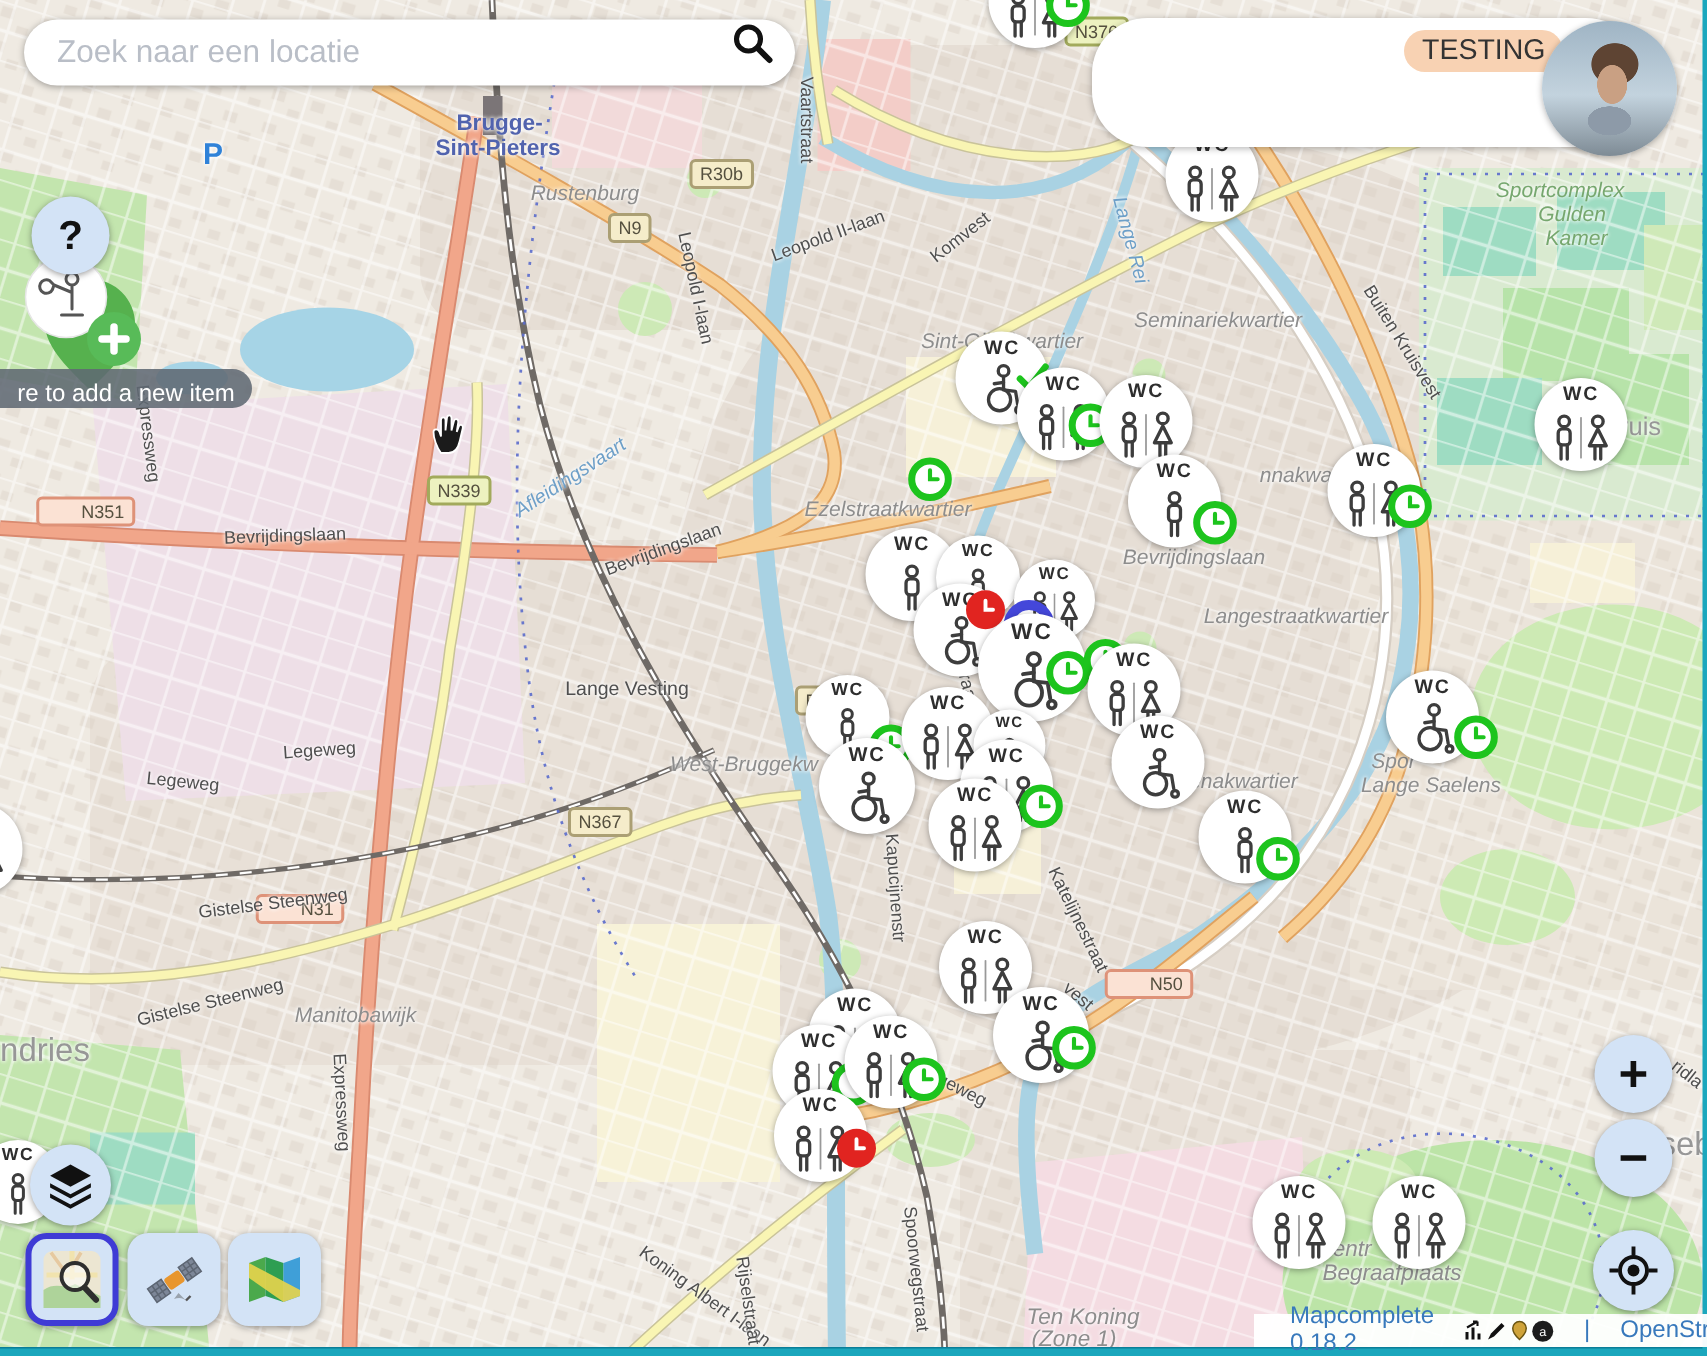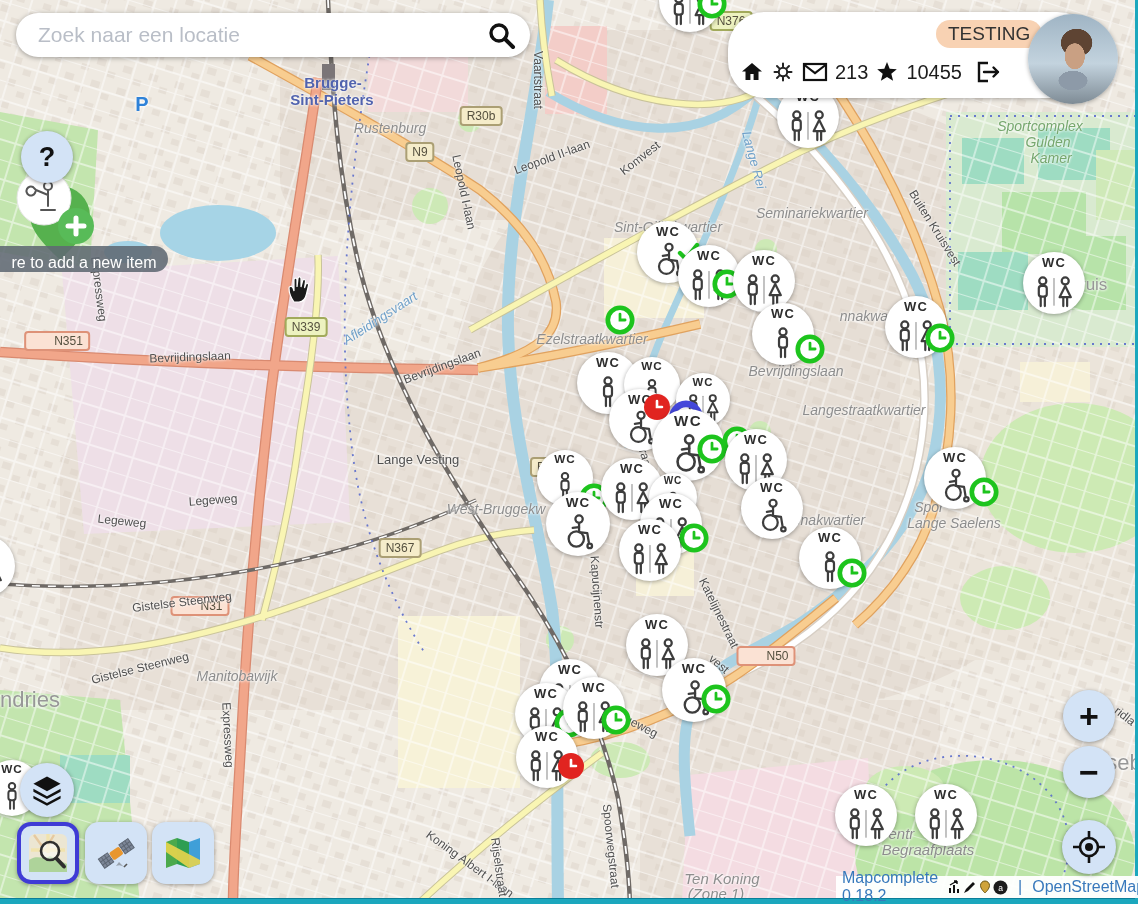--- a/index.html
+++ b/index.html
@@ -16,21 +16,21 @@
   .lbl.city{color:#5163ae;font-weight:bold;font-size:15px;}
   .lbl.parking{color:#2f82d8;font-weight:bold;font-size:20px;}
   .rb{position:absolute;font-size:12px;line-height:1;padding:2px 5px;border-radius:4px;border:2px solid;color:#55503f;background:#f5eccd;white-space:nowrap;}
   .rb.tan{background:#f5ecca;border-color:#ab9f74;}
   .rb.yg{background:#edf2c0;border-color:#a2aa5c;}
   .rb.sal{background:#fbe2d4;border-color:#de9278;padding-left:28px;}
   .mk{position:absolute;border-radius:50%;background:#fff;box-shadow:0 1px 4px rgba(0,0,0,.35);}
   .bdg{position:absolute;transform:translate(-50%,-50%);}
   
   .ui{z-index:10;}
-  #search-bar{position:absolute;left:16px;top:13px;width:514px;height:44px;background:#fff;border-radius:22px;box-shadow:0 1px 5px rgba(0,0,0,.35);display:flex;align-items:center;z-index:10;}
+  #search-bar{position:absolute;left:16px;top:13px;width:514px;height:44px;background:#fff;border-radius:22px;box-shadow:0 1px 5px rgba(0,0,0,.35);display:flex;z-index:10;}
   #search-bar input{flex:1;border:none;outline:none;background:transparent;margin-left:20px;font-size:21px;color:#444;font-family:"Liberation Sans",sans-serif;}
   #search-bar input::placeholder{color:#b9bec7;}
   #search-icon{margin-right:14px;}
   #user-panel{position:absolute;left:728px;top:12px;width:372px;height:86px;background:#fff;border-radius:43px 50px 50px 43px;box-shadow:0 1px 5px rgba(0,0,0,.3);z-index:10;}
   #user-name{position:absolute;left:15px;top:11px;font-size:20px;color:#1c1c1c;}
   #user-badge{position:absolute;left:208px;top:8px;background:var(--peach);color:#333;font-size:19px;padding:3px 12px;border-radius:15px;}
   #user-row{position:absolute;left:12px;top:48px;display:flex;align-items:center;gap:7px;font-size:20px;color:#1c1c1c;}
   #avatar{position:absolute;left:1028px;top:14px;width:90px;height:90px;border-radius:50%;z-index:11;box-shadow:0 1px 4px rgba(0,0,0,.3);
      background:
        radial-gradient(ellipse 24px 16px at 50% 74%, #8d9aa8 60%, rgba(0,0,0,0) 61%),
@@ -41,21 +41,21 @@
   #help-btn{left:21px;top:131px;width:52px;height:52px;font-size:27px;font-weight:bold;color:#111;}
   #theme-pin{position:absolute;left:8px;top:168px;z-index:9;}
   #tooltip{position:absolute;left:0px;top:246px;width:168px;height:26px;background:rgba(96,105,115,.88);color:#fff;font-size:16px;border-radius:0 13px 13px 0;display:flex;align-items:flex-end;justify-content:center;z-index:10;}
   #hand-cursor{position:absolute;left:284px;top:273px;z-index:10;}
   #layers-btn{left:20px;top:763px;width:54px;height:54px;}
   .style-btn{position:absolute;top:822px;width:62px;height:62px;border-radius:14px;background:var(--lightblue);box-shadow:0 1px 4px rgba(0,0,0,.35);display:flex;align-items:center;justify-content:center;z-index:10;box-sizing:border-box;}
   .style-btn.selected{border:4px solid var(--accent);}
   #zoom-in{left:1063px;top:690px;width:52px;height:52px;font-size:34px;font-weight:bold;color:#111;}
   #zoom-out{left:1063px;top:746px;width:52px;height:52px;font-size:34px;font-weight:bold;color:#111;}
   #geo-btn{left:1062px;top:820px;width:54px;height:54px;}
-  #attribution{position:absolute;left:836px;top:876px;width:302px;height:22px;background:rgba(255,255,255,.95);z-index:9;display:flex;align-items:center;gap:10px;padding-left:6px;box-sizing:border-box;font-size:16px;color:var(--osmblue);}
+  #attribution{position:absolute;left:836px;top:876px;width:302px;height:22px;background:rgba(255,255,255,.95);z-index:9;display:flex;align-items:center;gap:20px;padding-left:24px;box-sizing:border-box;font-size:16px;color:var(--osmblue);}
   #attribution .mini{display:flex;align-items:center;gap:1px;}
   #edge-bottom{position:absolute;left:0;top:898px;width:1138px;height:6px;background:var(--teal);border-top:1px solid #0b7e98;z-index:8;}
   #edge-right{position:absolute;right:0;top:0;width:3px;height:904px;background:var(--teal);z-index:8;}
   .zbtn-label{pointer-events:none;}
 </style>
 </head>
 <body>
 
 <div id="app">
 
@@ -763,44 +763,20 @@
   <div id="search-bar" class="ui">
     <input type="text" placeholder="Zoek naar een locatie" style="">
     <svg id="search-icon" width="30" height="30" viewBox="0 0 30 30">
       <circle cx="13" cy="13" r="8" fill="none" stroke="#111" stroke-width="3.4"></circle>
       <path d="M19 19 L27 27" stroke="#111" stroke-width="4" stroke-linecap="round"></path>
     </svg>
   </div>
 
   <div id="user-panel" class="ui">
     <span id="user-badge">TESTING</span>
-    <div id="user-row">
-      <svg width="24" height="24" viewBox="0 0 24 24">
-          <path d="M12 3 L22 11.5 H18.5 V20 H13.6 V14 H10.4 V20 H5.5 V11.5 H2 Z" fill="#111"></path>
-        </svg>
-      <svg width="24" height="24" viewBox="0 0 24 24">
-          <g stroke="#222" stroke-width="2" fill="none" stroke-linecap="round">
-            <circle cx="12" cy="12" r="4.2"></circle>
-            <path d="M12 3.5v3M12 17.5v3M3.5 12h3M17.5 12h3M6 6l2.1 2.1M15.9 15.9L18 18M18 6l-2.1 2.1M8.1 15.9L6 18"></path>
-          </g>
-        </svg>
-      <svg width="26" height="22" viewBox="0 0 26 22">
-          <rect x="2" y="3" width="22" height="16" fill="none" stroke="#111" stroke-width="2.2"></rect>
-          <path d="M2.5 4 L13 12 L23.5 4" fill="none" stroke="#111" stroke-width="2.2"></path>
-        </svg>
-      <span>213</span>
-      <svg width="24" height="24" viewBox="0 0 24 24">
-          <path d="M12 2l2.7 6.7 7.1.5-5.5 4.6 1.8 7L12 17l-6.1 3.8 1.8-7L2.2 9.2l7.1-.5z" fill="#111"></path>
-        </svg>
-      <span>10455</span>
-      <svg width="26" height="24" viewBox="0 0 26 24" style="margin-left:6px">
-          <path d="M13 3 H4 V21 H13" fill="none" stroke="#111" stroke-width="2.4"></path>
-          <path d="M9 12 H23 M18.5 7.5 L23 12 L18.5 16.5" fill="none" stroke="#111" stroke-width="2.4" stroke-linecap="round" stroke-linejoin="round"></path>
-        </svg>
-    </div>
   </div>
   <div id="avatar"></div>
 
   <div id="theme-pin">
     <svg width="100" height="100" viewBox="0 0 100 100">
       <path d="M52 18 a30 30 0 0 1 30 30 c0 16 -18 32 -30 44 c-12 -12 -30 -28 -30 -44 a30 30 0 0 1 30 -30 Z" fill="#56b14e"></path>
       <circle cx="36" cy="30" r="27" fill="#fff" stroke="#e6e6e6"></circle>
       <g stroke="#555" stroke-width="2" fill="none" stroke-linecap="round">
         <circle cx="40" cy="18" r="4"></circle>
         <path d="M40 23 V38 M40 27 L28 22 M28 22 l-3 -3 a4.5 4.5 0 1 0 2 6 z M33 42 h14"></path>

